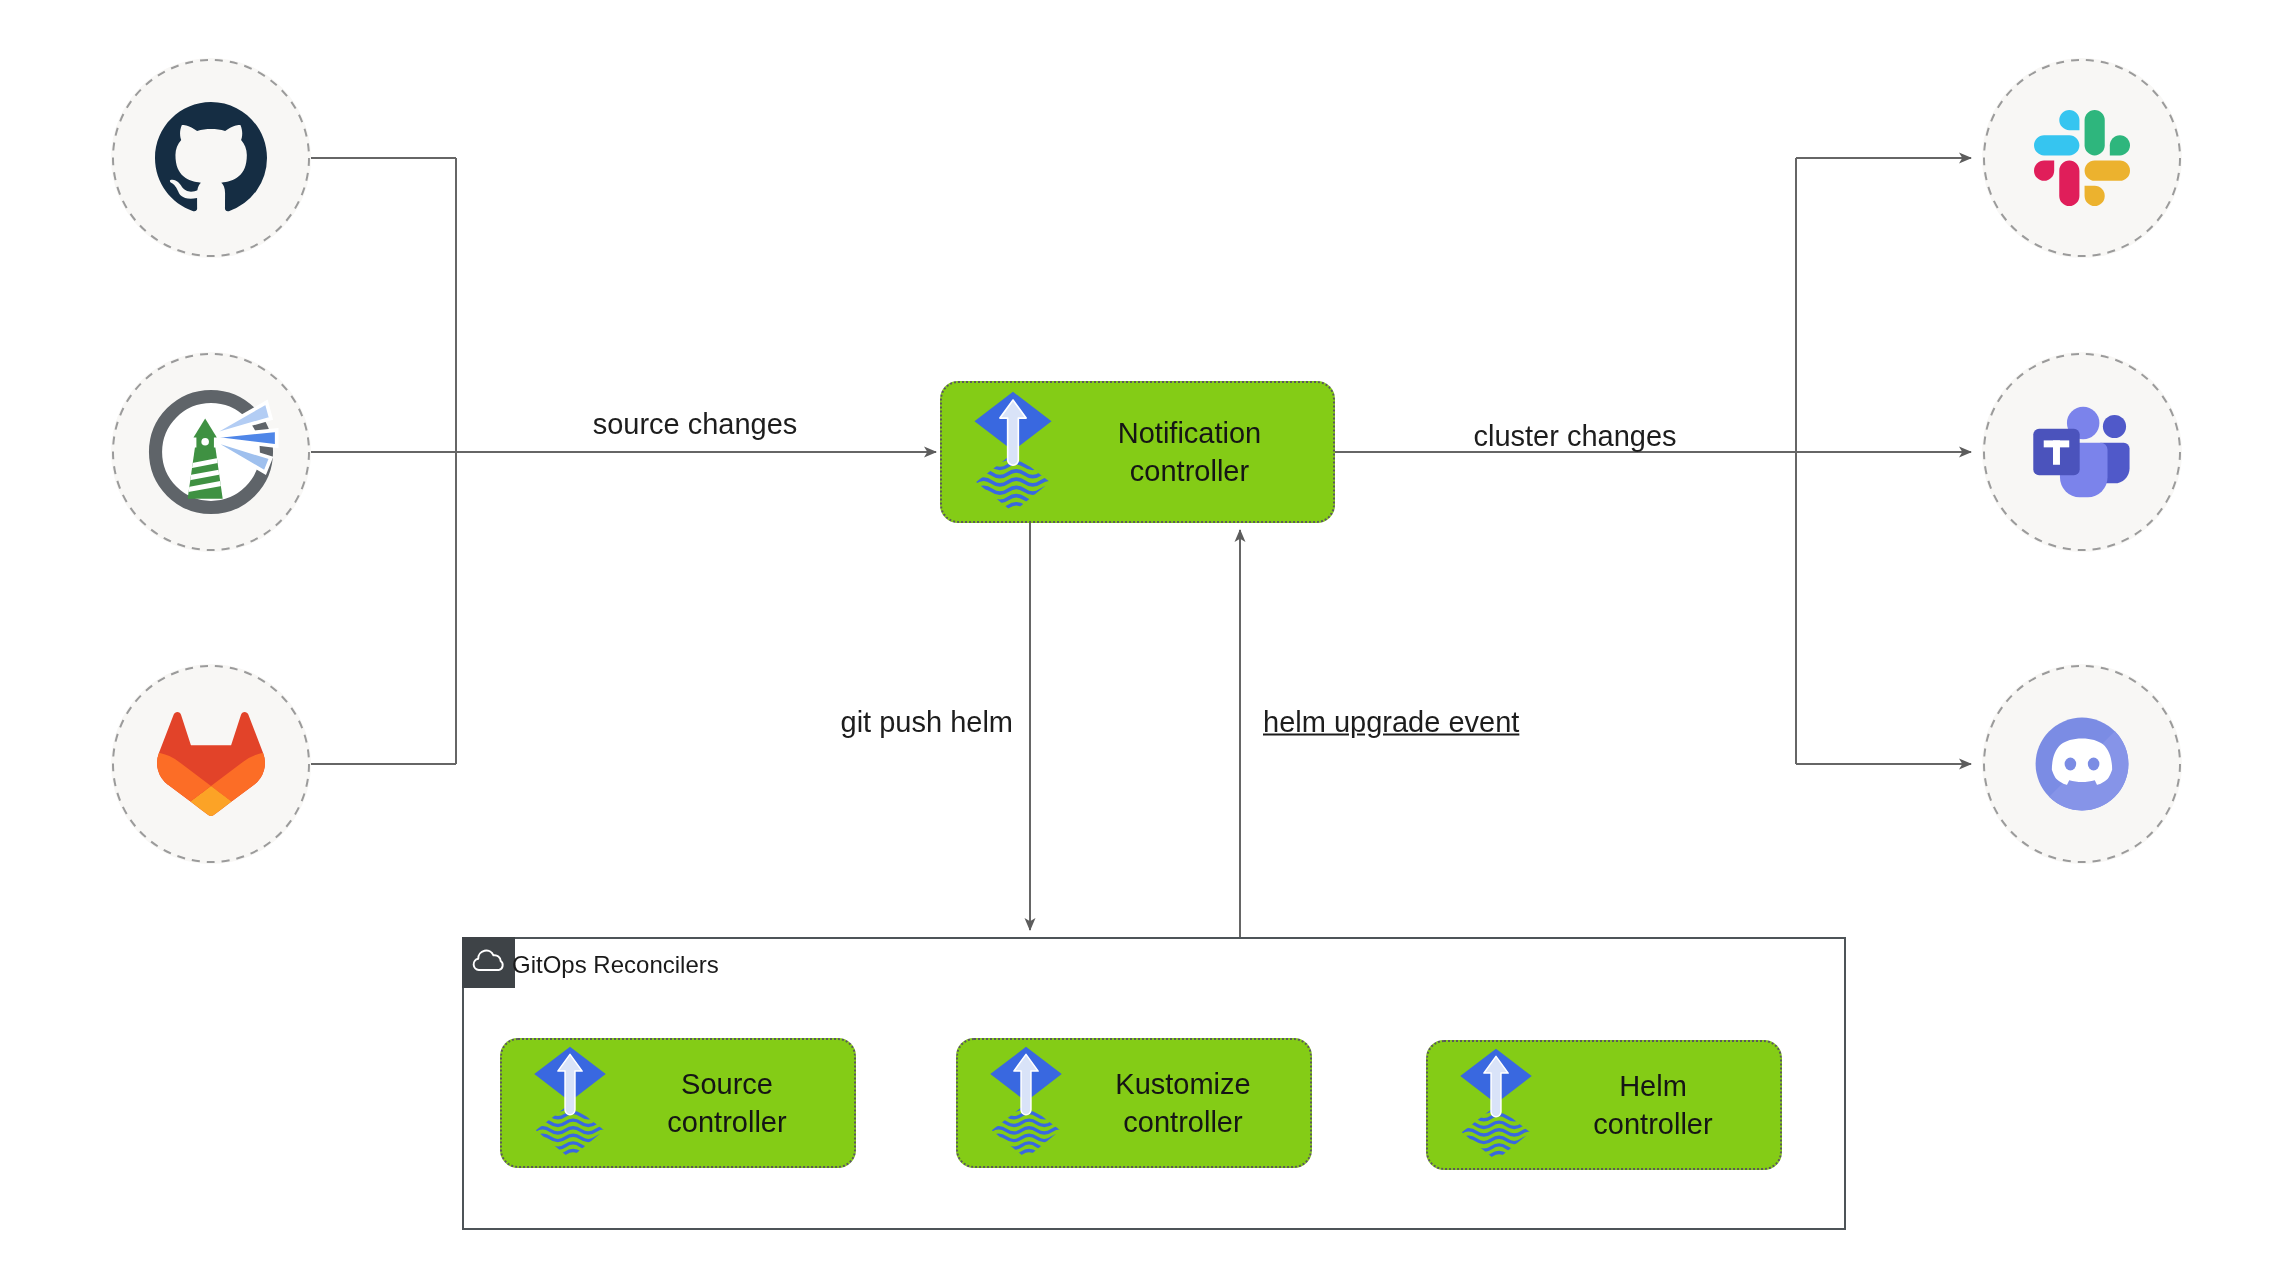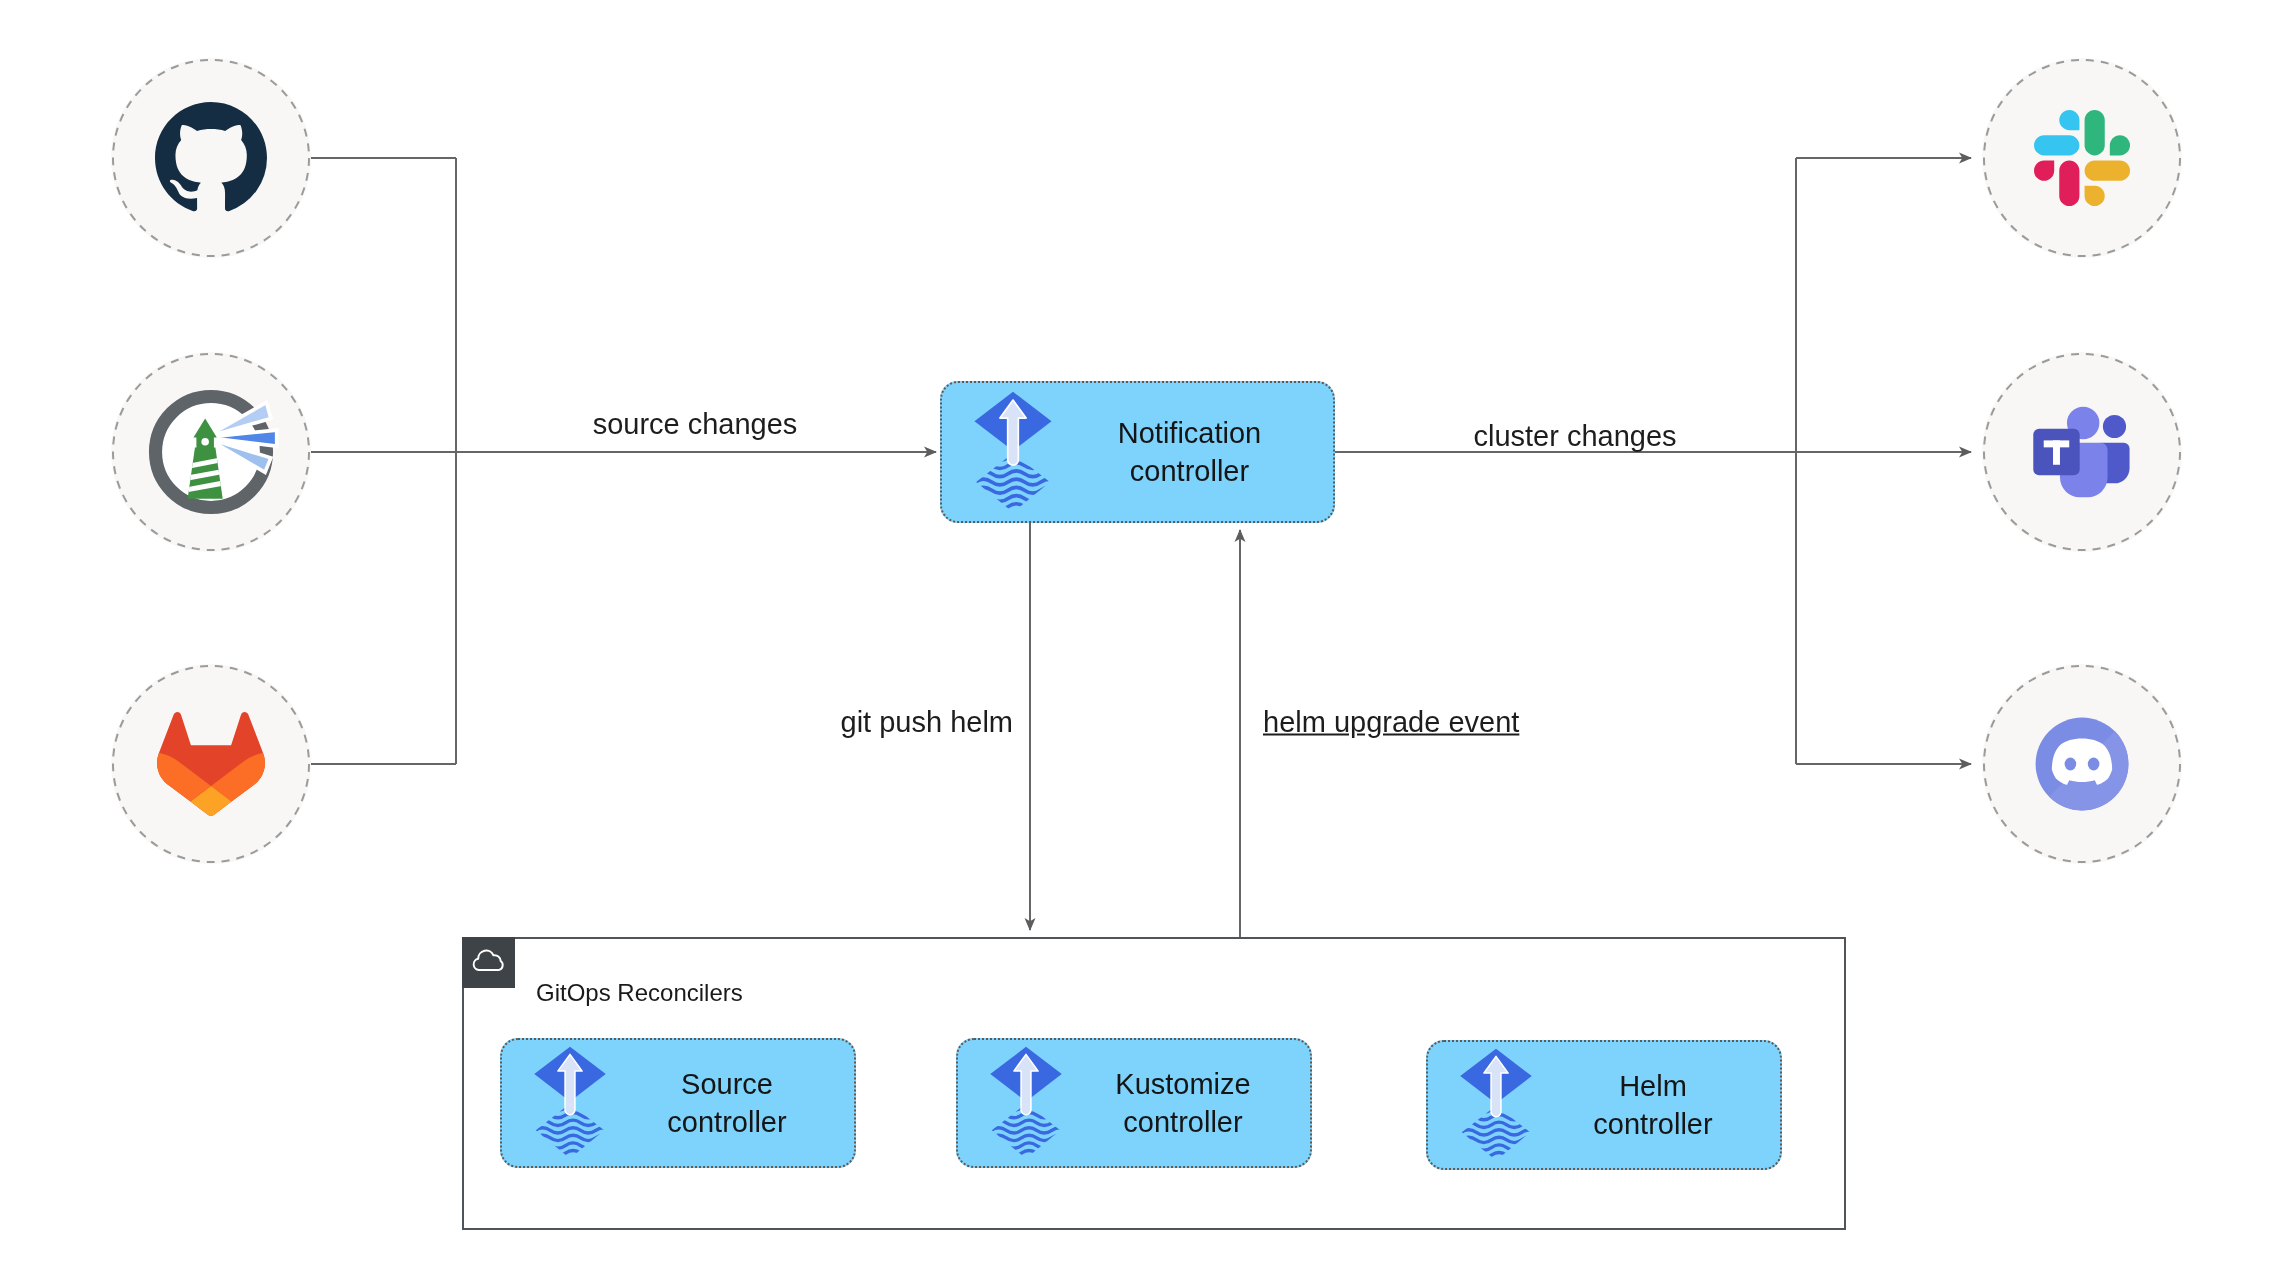--- a/index.html
+++ b/index.html
@@ -2,33 +2,33 @@
 <html><head>
 <meta charset="utf-8">
 <style>
   html,body{margin:0;padding:0;background:#ffffff;}
   .stage{position:relative;width:2292px;height:1284px;background:#ffffff;
          font-family:"Liberation Sans",sans-serif;overflow:hidden;}
   .wires{position:absolute;left:0;top:0;pointer-events:none;}
   .endpoint{position:absolute;width:200px;height:200px;border-radius:50%;
             background:#f8f7f5;display:flex;align-items:center;justify-content:center;}
   .ring{position:absolute;left:0;top:0;width:200px;height:200px;}
-  .ctrl{position:absolute;background:#7dd3fc;border:2.5px dotted #5a5a5a;border-radius:18px;
+  .ctrl{position:absolute;background:#84cc16;border:2.5px dotted #5a5a5a;border-radius:18px;
         box-sizing:border-box;display:flex;align-items:center;}
   .flux{margin-left:30px;flex:none;}
   .ctrl-label{flex:1;text-align:center;font-size:29px;line-height:38px;color:#151515;padding-right:8px;}
   .edge-label{position:absolute;font-size:29px;color:#1d1d1d;white-space:nowrap;text-align:right;}
   .lbl-mid{transform:translate(-50%,-50%);}
   .lbl-right{transform:translate(-100%,-50%);}
   .lbl-left{transform:translate(0,-50%);text-decoration:underline;}
   .group{position:absolute;left:462px;top:937px;width:1384px;height:293px;
          border:2px solid #4e5458;box-sizing:border-box;background:#ffffff;}
   .badge{position:absolute;left:-2px;top:-2px;width:53px;height:51px;background:#3e4347;
          display:flex;align-items:center;justify-content:center;}
-  .group-title{position:absolute;left:72px;top:12px;font-size:24px;line-height:28px;color:#1a1a1a;margin-top:28px;}
+  .group-title{position:absolute;left:48px;top:12px;font-size:24px;line-height:28px;color:#1a1a1a;}
   .hidden-defs{position:absolute;width:0;height:0;overflow:hidden;}
 </style>
 </head>
 <body>
 
 <div class="stage">
 
   <svg class="hidden-defs" aria-hidden="true">
     <defs>
       <clipPath id="fluxclip">

